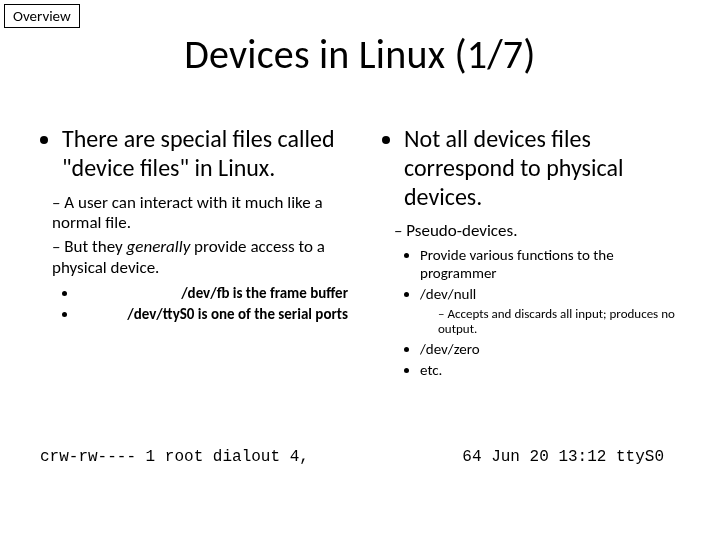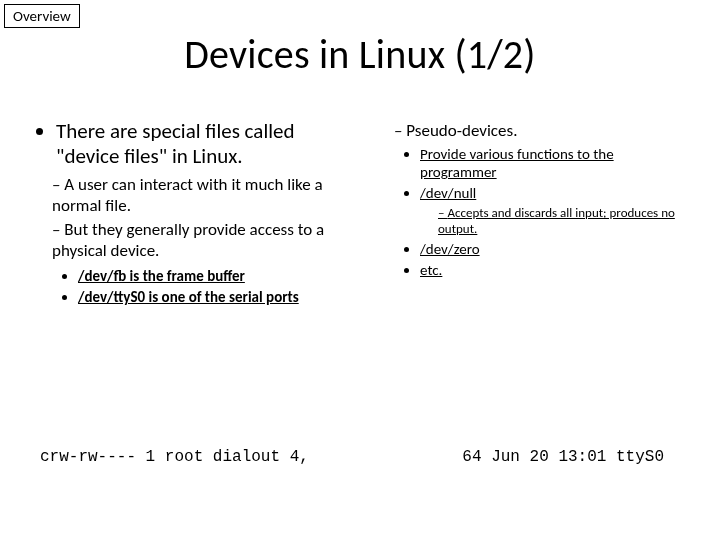--- a/index.html
+++ b/index.html
@@ -44,91 +44,94 @@
     display: flex;
     gap: 24px;
   }
   .col {
     flex: 1 1 0;
     font-size: 19px;
     line-height: 1.2;
   }
   ul.b1 {
     list-style: disc;
-    margin: 4px;
+    margin: 10px;
     padding-left: 22px;
-    font-size: 21px;
+    font-size: 24px;
   }
   ul.b1 > li { margin-bottom: 4px; }
   ul.b2 {
     list-style: none;
     margin: 6px 0 0 0;
     padding-left: 22px;
     font-size: 17px;
   }
   ul.b2 > li::before {
     content: "–  ";
   }
   ul.b2 > li { margin-bottom: 4px; }
   ul.b3 {
     list-style: disc;
     margin: 4px 0 0 0;
     padding-left: 28px;
     font-size: 15px;
   }
-  ul.b3 > li { margin-bottom: 3px; text-decoration: underline; }
+  ul.b3 > li { margin-bottom: 3px; }
   ul.b4 {
     list-style: none;
     margin: 3px 0 0 0;
     padding-left: 18px;
     font-size: 13px;
   }
   ul.b4 > li::before { content: "–  "; }
   ul.b4 > li { margin-bottom: 3px; }
   .bold { font-weight: 700; }
-  .ital { }
+  .ital { font-style: italic; }
 
   .ls-line {
     position: absolute;
     left: 40px;
     right: 56px;
     bottom: 42px;
     font-family: "Courier New", monospace;
     font-size: 16px;
     white-space: nowrap;
     display: flex;
     justify-content: space-between;
   }
 </style>
 </head>
 <body>
 
 <div class="slide">
 
   <div class="tag">Overview</div>
 
-  <div class="title">Devices in Linux (1/2)</div>
+  <div class="title">Devices in Linux (1/7)</div>
 
   <div class="cols">
 
     <div class="col">
       <ul class="b1">
         <li>There are special files called "device files" in Linux.</li>
       </ul>
       <ul class="b2">
         <li>A user can interact with it much like a normal file.</li>
         <li>But they <span class="ital">generally</span> provide access to a physical device.</li>
       </ul>
-      <ul class="b3 bold" style="padding-left:48px; margin-top:6px;">
+      <ul class="b3 bold" style="padding-left:48px; margin-top:6px;text-align:right;">
         <li>/dev/fb is the frame buffer</li>
         <li>/dev/ttyS0 is one of the serial ports</li>
       </ul>
     </div>
 
     <div class="col">
+      <ul class="b1">
+        <li>Not all devices files correspond to physical devices.</li>
+      </ul>
       <ul class="b2">
         <li>Pseudo-devices.</li>
       </ul>
       <ul class="b3" style="padding-left:48px;">
         <li>Provide various functions to the programmer</li>
         <li>
           <span>/dev/null</span>
           <ul class="b4">
             <li>Accepts and discards all input; produces no output.</li>
           </ul>
@@ -137,16 +140,16 @@
           <span>/dev/zero</span>
         </li>
         <li>etc.</li>
       </ul>
     </div>
 
   </div>
 
   <div class="ls-line">
     <span>crw-rw---- 1 root dialout   4,</span>
-    <span>64 Jun 20 13:01 ttyS0</span>
+    <span>64 Jun 20 13:12 ttyS0</span>
   </div>
 
 </div>
 
 </body></html>

